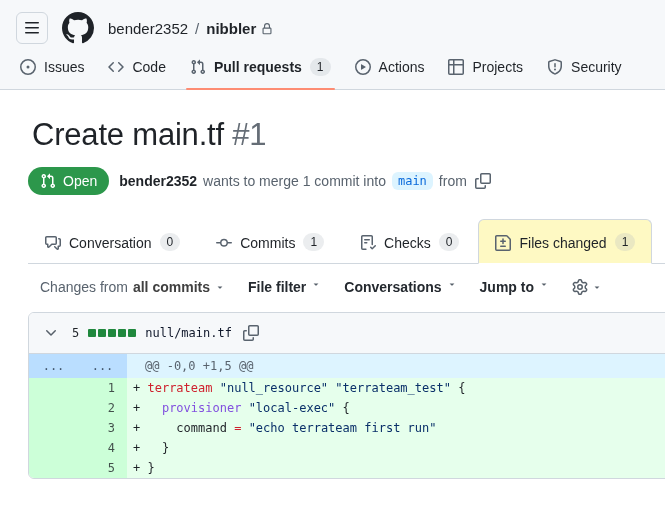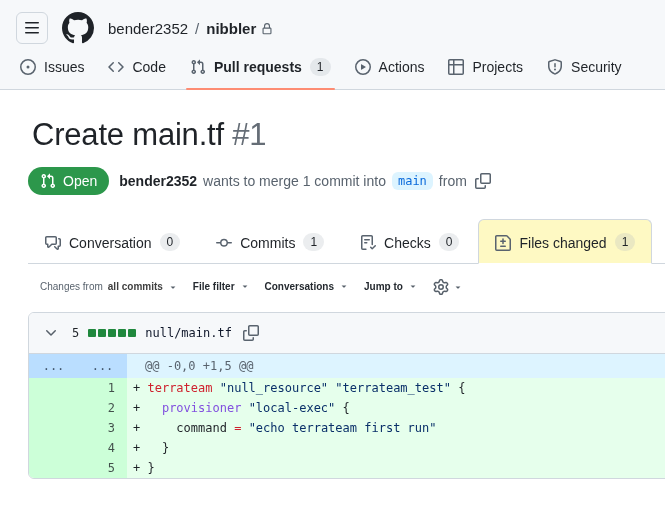--- a/index.html
+++ b/index.html
@@ -52,22 +52,22 @@
   .tabnav { margin-top:24px; width:705px; border-bottom:1px solid #d0d7de;
     display:flex; align-items:flex-end; padding-left:0; }
   .tab { display:flex; align-items:flex-end; gap:8px; font-size:14px; color:#1f2328;
     padding:9px 16px 11px 16px; border:1px solid transparent; border-radius:6px 6px 0 0;
     cursor:pointer; margin-right:2px; }
   .tab .ticon { color:#59636e; }
   .tab.active { background:#fef9c3; border-color:#d0d7de; border-bottom-color:#fff;
     margin-bottom:-1px; padding-top:13px; padding-bottom:12px; }
 
   
-  .filter-row { display:flex; align-items:center; gap:15px; margin-top:15px;
-    padding-left:12px; font-size:10px; }
+  .filter-row { display:flex; align-items:center; gap:23px; margin-top:15px;
+    padding-left:12px; font-size:14px; }
   .changes-from { display:flex; align-items:center; gap:5px; color:#59636e; cursor:pointer; }
   .changes-from b { color:#404040; font-weight:700; }
   .dropdown { display:flex; gap:5px; color:#24292f; font-weight:700; cursor:pointer; }
   .caret { color:#57606a; }
   .gear-dd { display:flex; align-items:center; gap:4px; color:#57606a; cursor:pointer; }
 
   
   .diff-box { margin-top:17px; width:705px; border:1px solid #d0d7de; border-radius:6px;
     overflow:hidden; }
   .diff-header { height:41px; background:#f6f8fa; border-bottom:1px solid #d0d7de;

